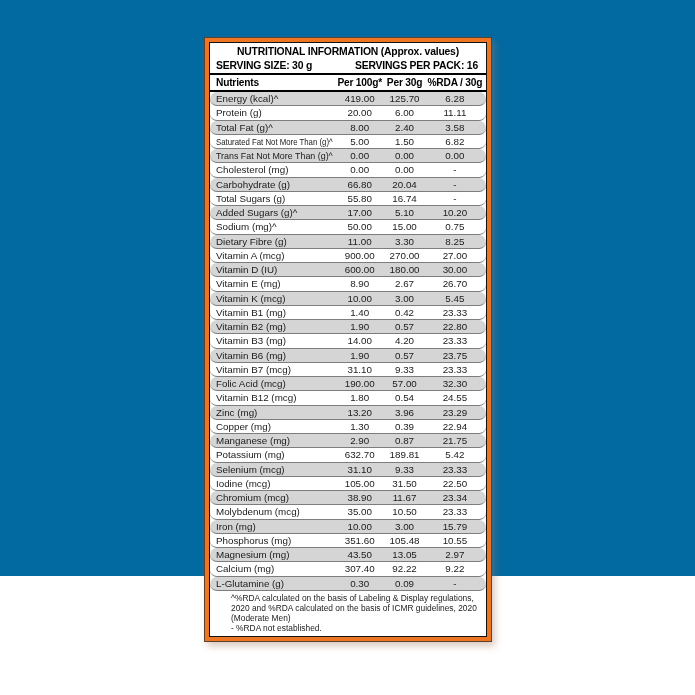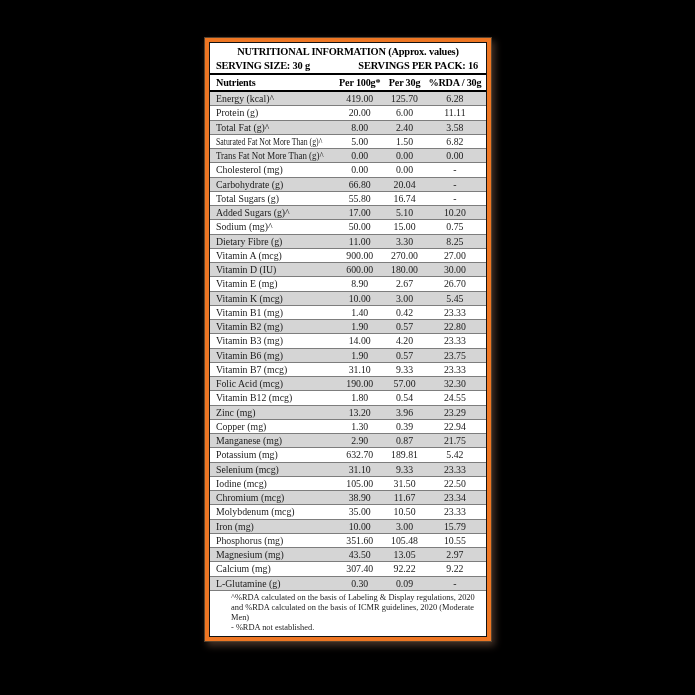--- a/index.html
+++ b/index.html
@@ -3,24 +3,23 @@
 <meta charset="utf-8">
 <style>
   * { margin: 0; padding: 0; box-sizing: border-box; }
   html, body { width: 695px; height: 695px; }
   body {
     font-family: "Liberation Sans", sans-serif;
     overflow: hidden;
   }
   .page {
     width: 695px;
-    height: 695px;
-    background: #000000;
+    height: 576px;
+    background: #0369a1;
     position: relative;
-    font-family: Liberation Serif, serif;
   }
   .panel-outer {
     position: absolute;
     left: 204px;
     top: 37px;
     width: 288px;
     border: 1px solid #57432f;
     background: #ee7623;
     padding: 4px;
     box-shadow: 3px 4px 7px rgba(164,121,94,0.40);
@@ -72,20 +71,21 @@
   .cell.num { text-align: center; }
   .fit {
     display: inline-block;
     white-space: nowrap;
     transform-origin: left center;
   }
   .rows .trow {
     height: 14.25px;
     font-size: 9.8px;
     border-bottom: 1px solid #7d7d7d;
+    border-radius: 7px;
   }
   .rows .trow:nth-child(odd) { background: #d5d5d5; }
   .footnote {
     font-size: 8.4px;
     line-height: 10px;
     color: #222;
     padding: 2px 4px 3px 4px;
   }
   .footnote .note { display: block; margin-left: 17px; }
 </style>

